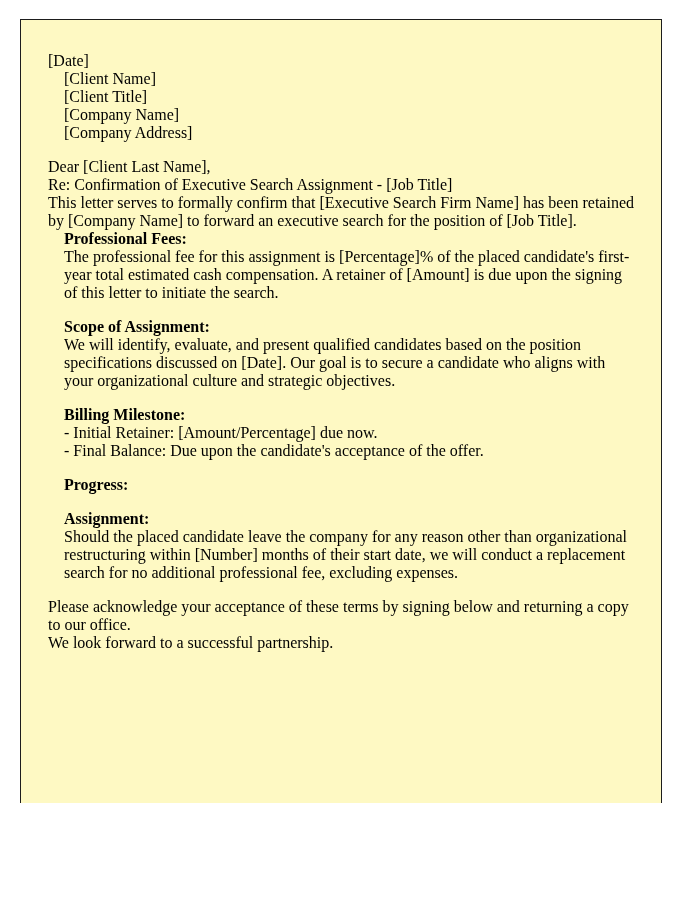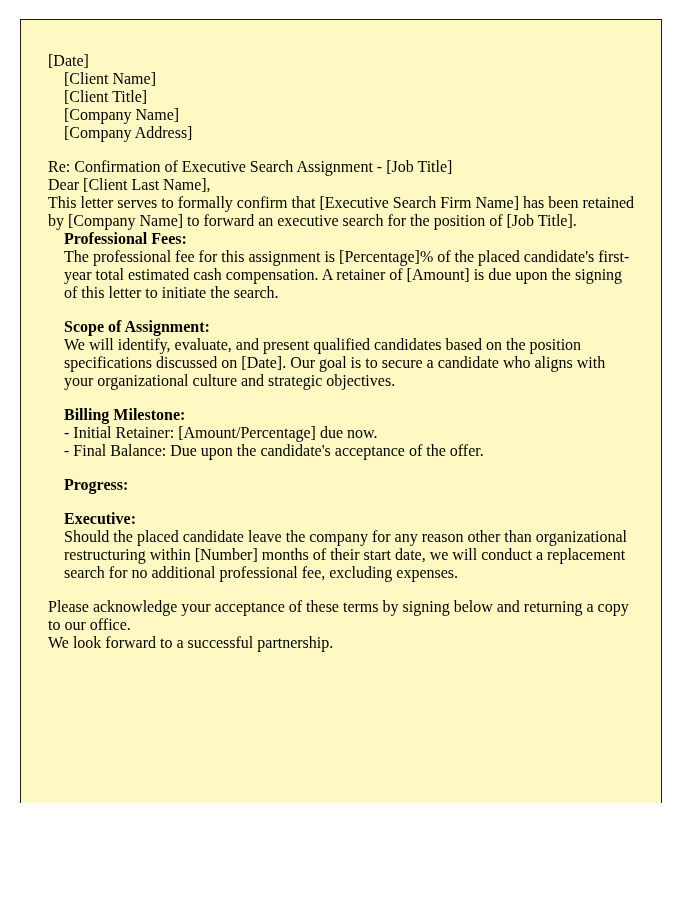--- a/index.html
+++ b/index.html
@@ -45,23 +45,23 @@
 
   <p class="block line">[Date]</p>
 
   <div class="block">
     <div class="line">[Client Name]</div>
     <div class="line">[Client Title]</div>
     <div class="line">[Company Name]</div>
     <div class="line">[Company Address]</div>
   </div>
 
+  <p class="block line">Dear [Client Last Name],</p>
+
   <p class="block line">Re: Confirmation of Executive Search Assignment - [Job Title]</p>
-
-  <p class="block line">Dear [Client Last Name],</p>
 
   <p class="block line">This letter serves to formally confirm that [Executive Search Firm Name] has been retained by [Company Name] to forward an executive search for the position of [Job Title].</p>
 
   <div class="block">
     <div class="heading line">Professional Fees:</div>
     <div class="line">The professional fee for this assignment is [Percentage]% of the placed candidate's first-year total estimated cash compensation. A retainer of [Amount] is due upon the signing of this letter to initiate the search.</div>
   </div>
 
   <div class="block">
     <div class="heading line">Scope of Assignment:</div>
@@ -72,21 +72,21 @@
     <div class="heading line">Billing Milestone:</div>
     <div class="line">- Initial Retainer: [Amount/Percentage] due now.</div>
     <div class="line">- Final Balance: Due upon the candidate's acceptance of the offer.</div>
   </div>
 
   <div class="block">
     <div class="heading line">Progress:</div>
   </div>
 
   <div class="block">
-    <div class="heading line">Executive:</div>
+    <div class="heading line">Assignment:</div>
     <div class="line">Should the placed candidate leave the company for any reason other than organizational restructuring within [Number] months of their start date, we will conduct a replacement search for no additional professional fee, excluding expenses.</div>
   </div>
 
   <p class="block line">Please acknowledge your acceptance of these terms by signing below and returning a copy to our office.</p>
 
   <p class="block line">We look forward to a successful partnership.</p>
 
 </div>
 
 </body></html>

